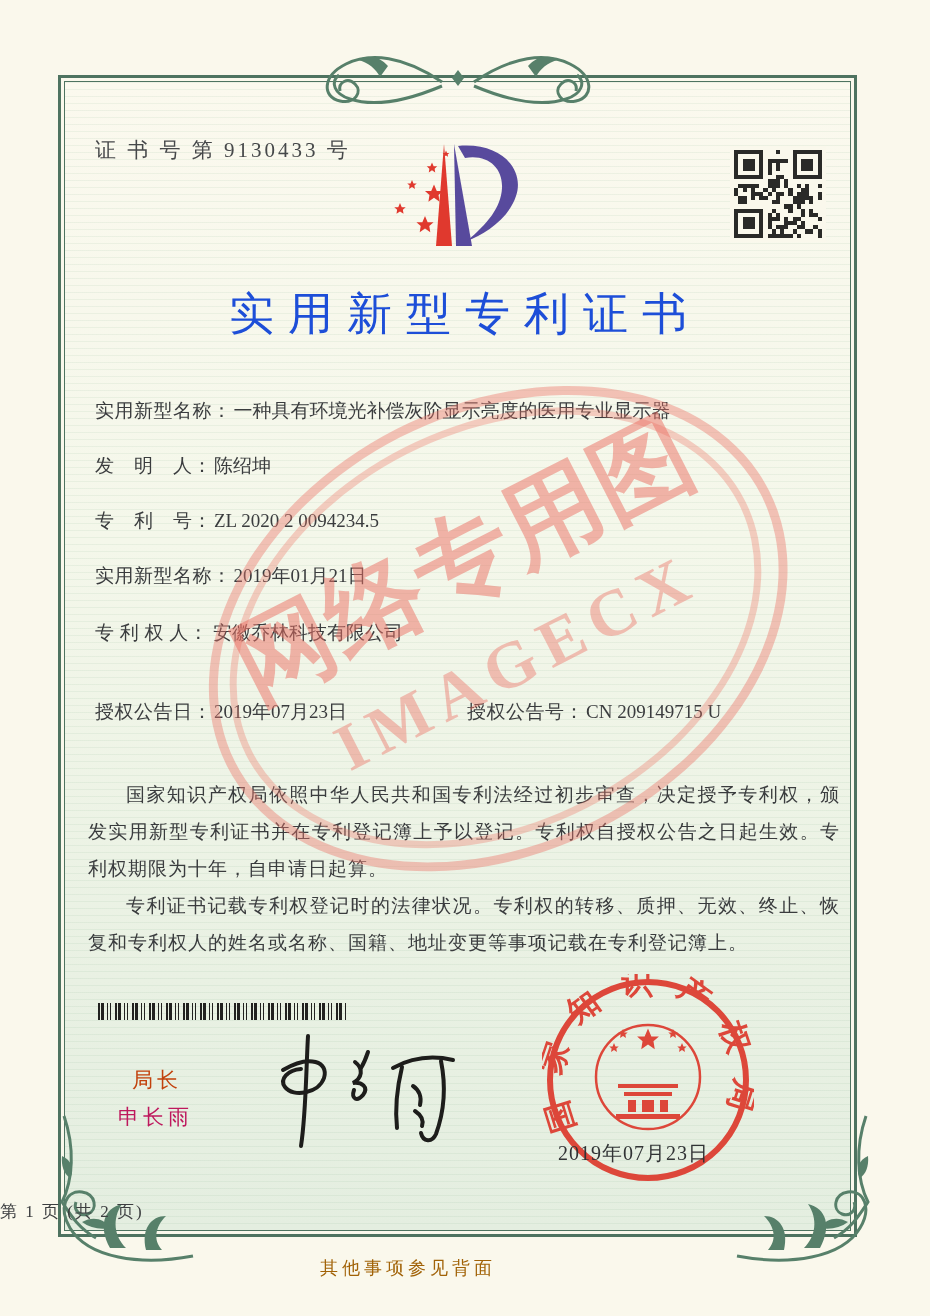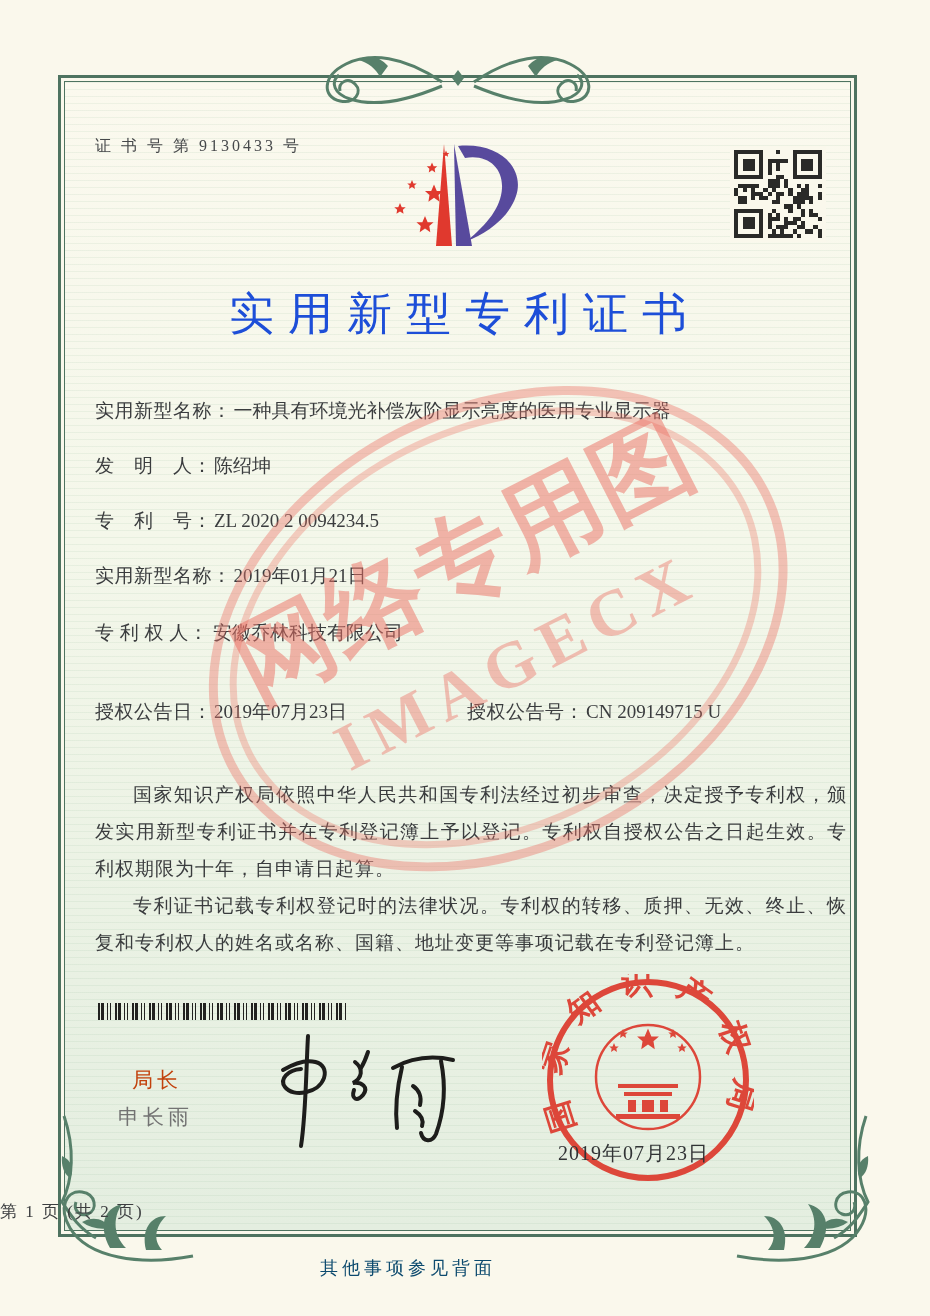--- a/index.html
+++ b/index.html
@@ -9,40 +9,40 @@
   
   .frame{position:absolute;left:58px;top:75px;width:793px;height:1156px;border:3px solid #4e7360;z-index:1;}
   .frame-inner{position:absolute;inset:3px;border:1px solid #4e7360;
     background:
       repeating-linear-gradient(180deg, rgba(118,168,130,0.10) 0 1px, rgba(118,168,130,0) 1px 7px),
       linear-gradient(180deg,#fbf9ee 0%,#f4f7ea 40%,#e9f1e3 78%,#e4eee0 100%);}
 
   .orn{position:absolute;z-index:4;color:#57806a;}
 
   
-  .cert-no{position:absolute;left:95px;top:136px;font-size:16px;letter-spacing:3px;color:#46484a;z-index:5;}
+  .cert-no{position:absolute;left:95px;top:136px;font-size:21px;letter-spacing:3px;color:#46484a;z-index:5;}
   .title{position:absolute;left:0;top:284px;width:100%;text-align:center;font-size:45px;letter-spacing:14px;color:#1d4ed8;z-index:5;}
   .field{position:absolute;left:95px;width:745px;font-size:19px;color:#3a3c3e;z-index:5;white-space:nowrap;}
   .flabel{display:inline-block;min-width:116px;letter-spacing:0.5px;}
   .fvalue{margin-left:2px;text-align:right;}
   .pair2{position:absolute;left:372px;top:0;}
-  .paras{position:absolute;left:95px;top:776px;width:752px;z-index:5;}
+  .paras{position:absolute;left:88px;top:776px;width:752px;z-index:5;}
   .paras p{margin:0;font-size:19px;line-height:37px;letter-spacing:1px;text-indent:2em;color:#3a3c3e;text-align:justify;}
 
   .barcode{position:absolute;left:98px;top:1003px;width:250px;height:17px;z-index:5;
     background:repeating-linear-gradient(90deg,#222220 0 2px,rgba(0,0,0,0) 2px 3px,#222220 3px 6px,rgba(0,0,0,0) 6px 9px,#222220 9px 10px,rgba(0,0,0,0) 10px 12px,#222220 12px 13px,rgba(0,0,0,0) 13px 17px);}
   .signer-title{position:absolute;left:132px;top:1066px;font-size:21px;letter-spacing:4px;color:#c2410c;z-index:5;}
-  .signer-name{position:absolute;left:118px;top:1103px;font-size:21px;letter-spacing:4px;color:#737373;z-index:5;}
+  .signer-name{position:absolute;left:118px;top:1103px;font-size:21px;letter-spacing:4px;color:#be185d;z-index:5;}
   .signature{position:absolute;left:255px;top:1026px;z-index:6;}
 
   .seal{position:absolute;left:542px;top:974px;width:212px;height:212px;z-index:5;opacity:0.92;}
   .seal-date{position:absolute;left:558px;top:1140px;font-size:20px;letter-spacing:1px;color:#313335;z-index:7;}
 
   .page-num{position:absolute;left:0;top:1200px;width:916px;text-align:left;font-size:17px;letter-spacing:2px;color:#3c3e40;z-index:5;}
-  .back-note{position:absolute;left:0;top:1256px;width:816px;text-align:center;font-size:18px;letter-spacing:4px;color:#0c4a6e;z-index:5;}
+  .back-note{position:absolute;left:0;top:1256px;width:816px;text-align:center;font-size:18px;letter-spacing:4px;color:#a16207;z-index:5;}
 
   
   .logo{position:absolute;left:370px;top:128px;z-index:5;}
   .qr{position:absolute;left:730px;top:146px;width:96px;height:96px;z-index:5;background:#faf8ec;}
 
   
   .watermark{position:absolute;left:205px;top:420px;width:590px;height:420px;z-index:8;pointer-events:none;
     transform:rotate(-27deg);transform-origin:50% 50%;}
   .wm-ring{position:absolute;left:-10px;top:-16px;width:590px;height:430px;border:9px solid rgba(236,116,104,0.42);border-radius:50%;}
   .wm-ring2{position:absolute;left:12px;top:4px;width:546px;height:390px;border:7px solid rgba(236,116,104,0.34);border-radius:50%;}

